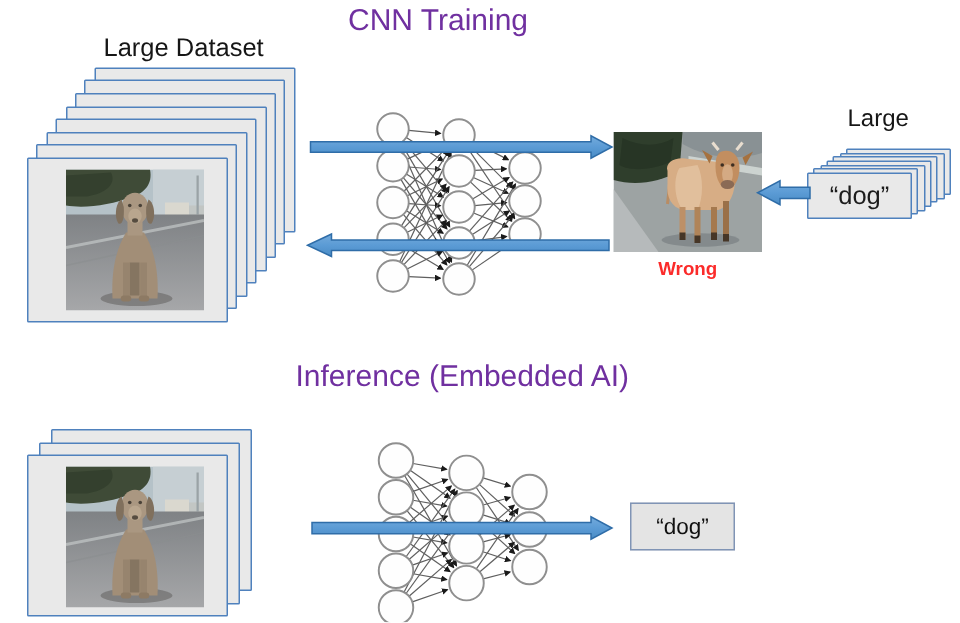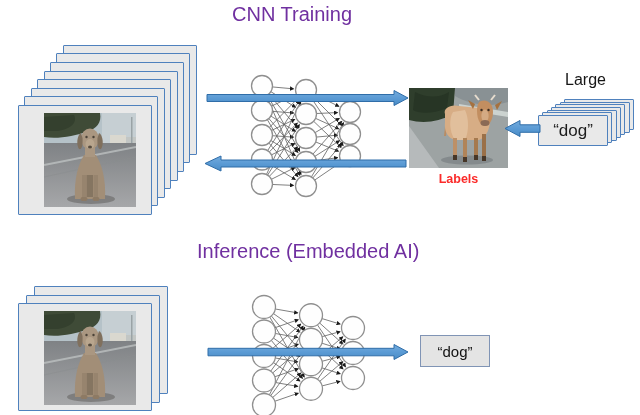--- a/index.html
+++ b/index.html
@@ -95,22 +95,23 @@
         <ellipse cx="76" cy="28" rx="3.6" ry="6.5" fill="#d8b28c" opacity="0.8"></ellipse>
         <ellipse cx="76" cy="35" rx="4.5" ry="3" fill="#8a6a55"></ellipse>
         <circle cx="72.5" cy="22" r="1.2" fill="#3c2e22"></circle>
         <circle cx="79.5" cy="22" r="1.2" fill="#3c2e22"></circle>
       </g>
     </defs>
   </svg>
 
   <div id="training-title" class="title">CNN Training</div>
   <div id="inference-title" class="title">Inference (Embedded AI)</div>
+  <div id="large-dataset-label" class="ds-label">Large Dataset</div>
   <div id="labels-label" class="ds-label">Large</div>
-  <div id="wrong-label">Labels</div>
+  <div id="wrong-label">Wrong</div>
 
   <div id="large-stack" class="stack">
       <div class="card" style="left: 62.8px; top: 44.8px; width: 134px; height: 110px;"></div>
       <div class="card" style="left: 56.4px; top: 53.4px; width: 134px; height: 110px;"></div>
       <div class="card" style="left: 50px; top: 62px; width: 134px; height: 110px;"></div>
       <div class="card" style="left: 43.6px; top: 70.6px; width: 134px; height: 110px;"></div>
       <div class="card" style="left: 37.2px; top: 79.2px; width: 134px; height: 110px;"></div>
       <div class="card" style="left: 30.8px; top: 87.8px; width: 134px; height: 110px;"></div>
       <div class="card" style="left: 24.4px; top: 96.4px; width: 134px; height: 110px;"></div>
       <div class="card" style="left: 18px; top: 105px; width: 134px; height: 110px;">

